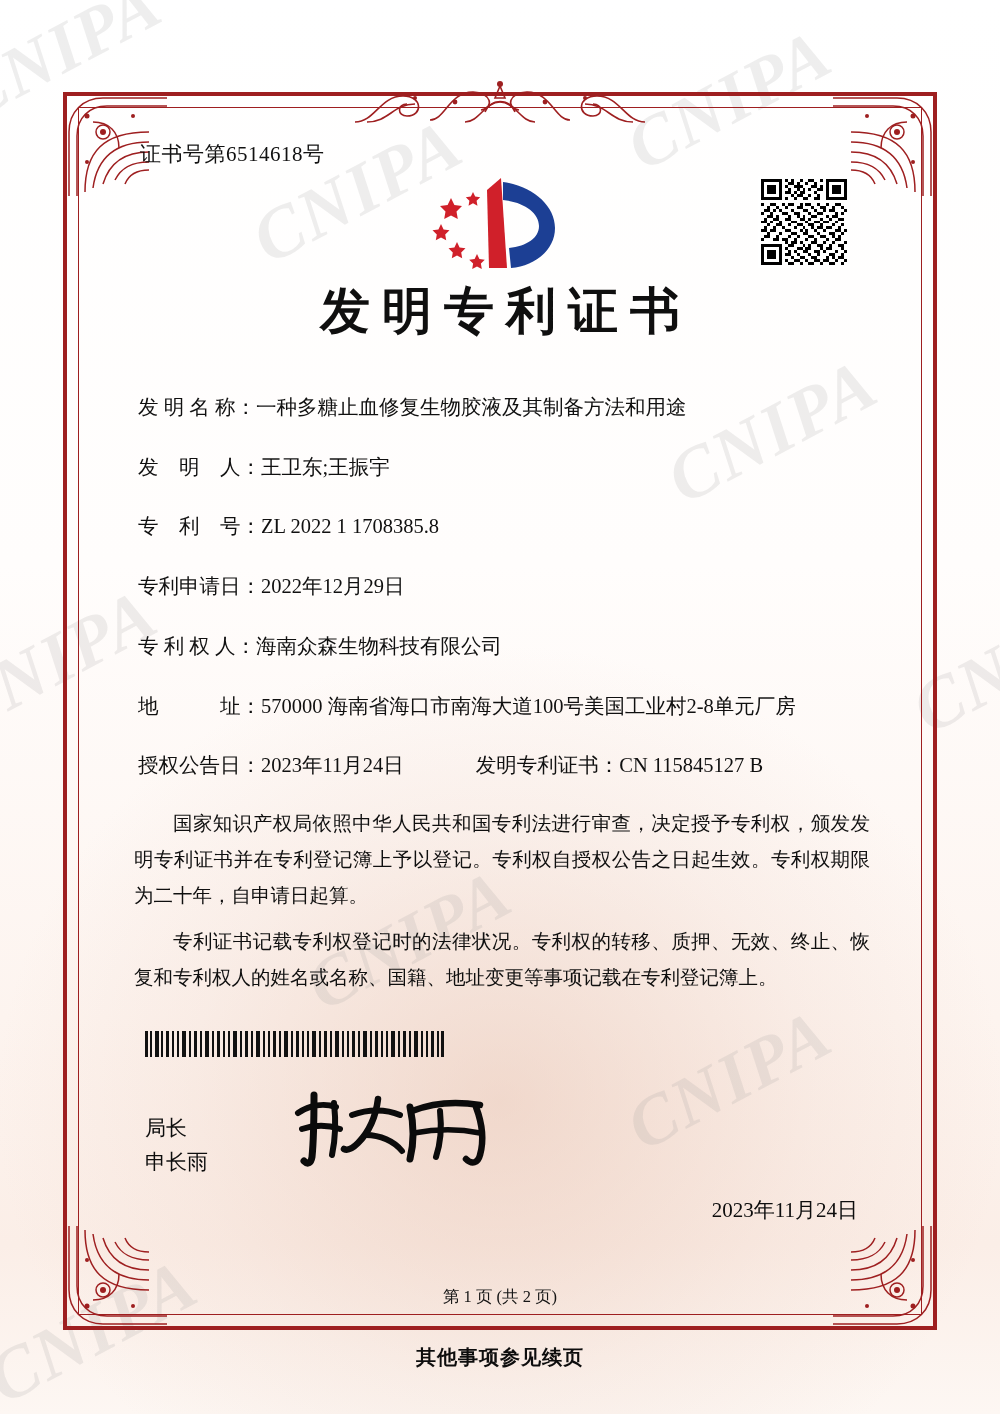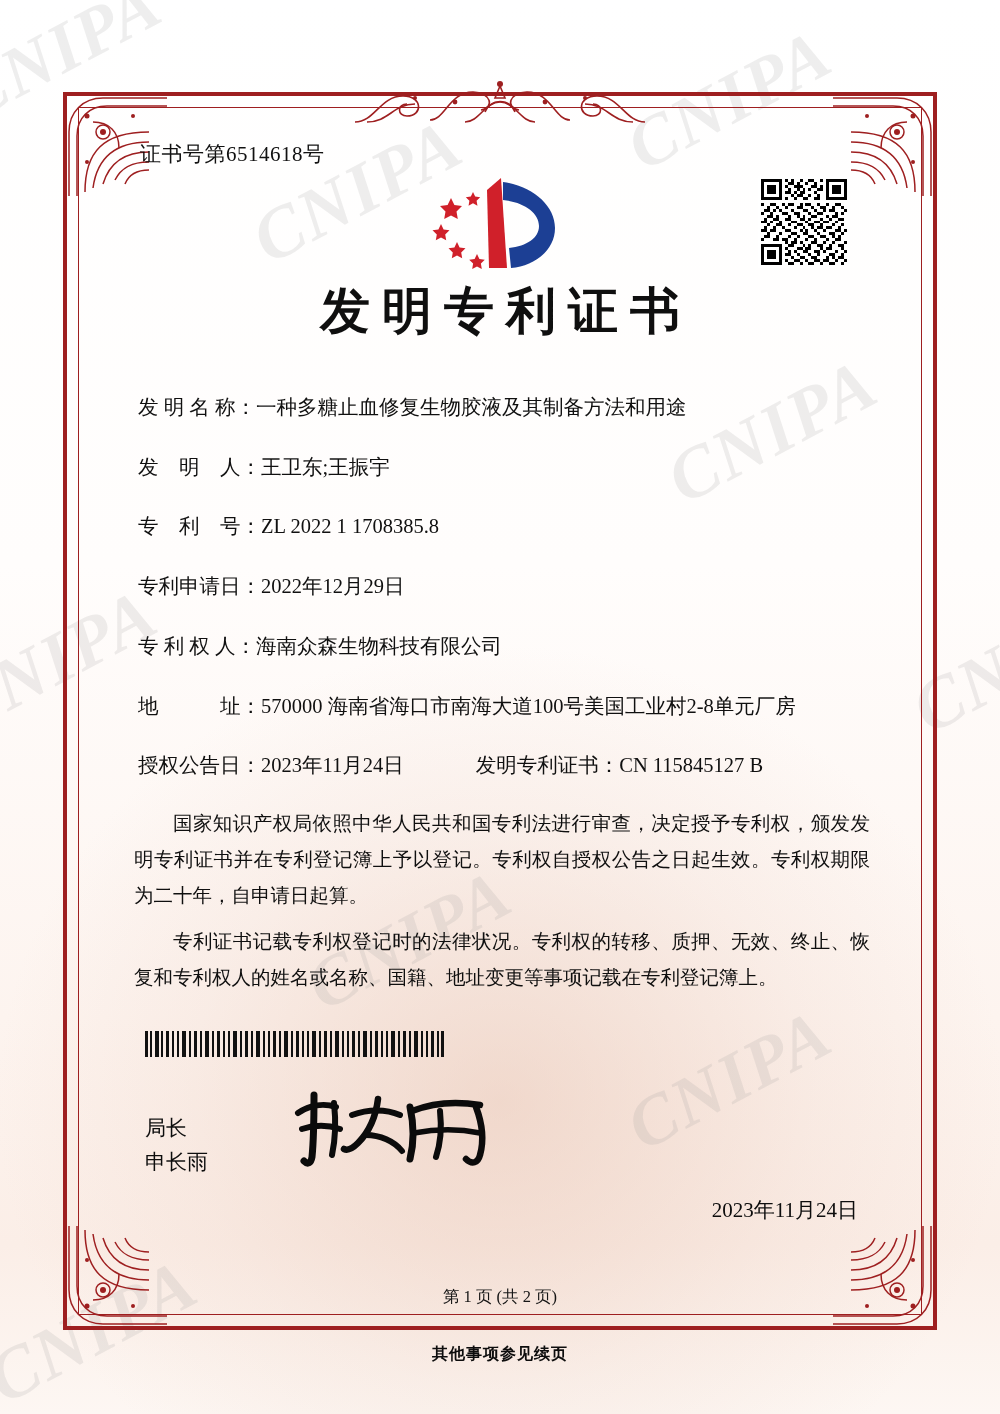--- a/index.html
+++ b/index.html
@@ -214,21 +214,21 @@
     text-align: center;
     font-size: 16.5px;
     color: #151515;
   }
   .footer-note {
     position: absolute;
     left: 0;
     right: 0;
     top: 1344px;
     text-align: center;
-    font-size: 16px;
+    font-size: 20px;
     font-weight: bold;
     color: #0d0d0d;
     letter-spacing: 1px;
   }
 </style>
 </head>
 <body>
 
 <div class="page">
 

